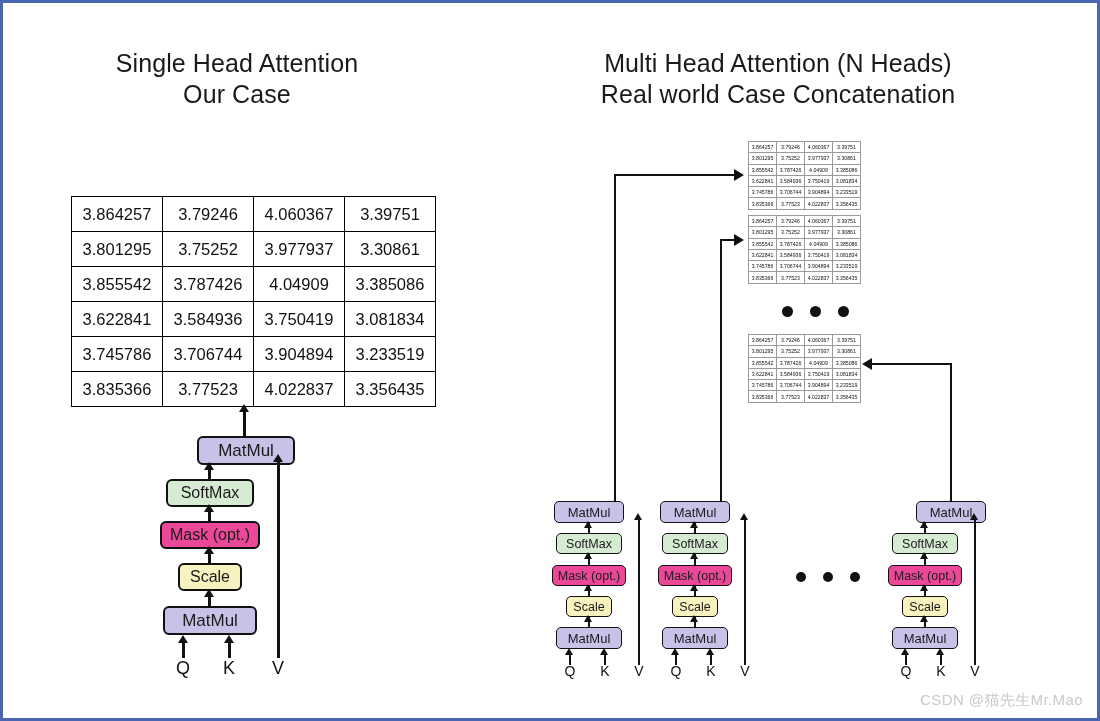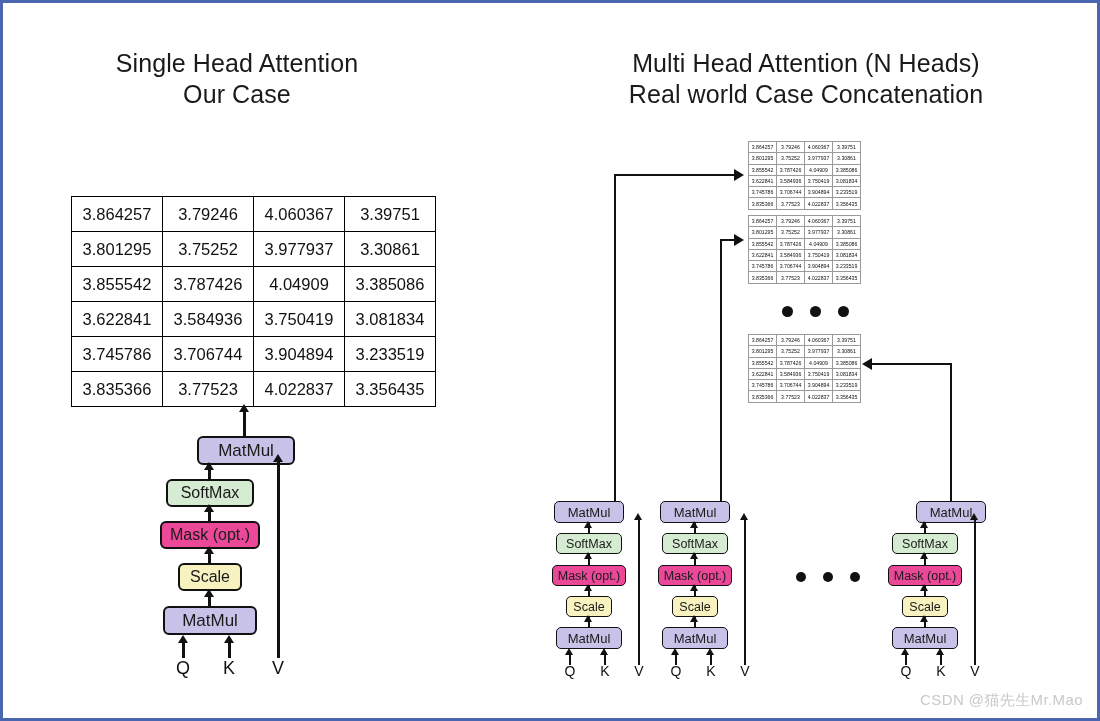--- a/index.html
+++ b/index.html
@@ -20,21 +20,21 @@
     position:absolute;
     text-align:center;
     color:#1a1a1a;
     font-size:25px;
     line-height:31px;
     letter-spacing:0.1px;
     white-space:pre-line;
     font-weight:400;
   }
   #title-left{left:75px;top:45px;width:318px;}
-  #title-right{left:578px;top:45px;width:450px;}
+  #title-right{left:550px;top:45px;width:450px;}
 
   
   #big-table{
     position:absolute;left:68px;top:193px;
     border-collapse:collapse;
     background:#fff;
   }
   #big-table td{
     border:1.6px solid #000;
     width:86px;height:34px;

